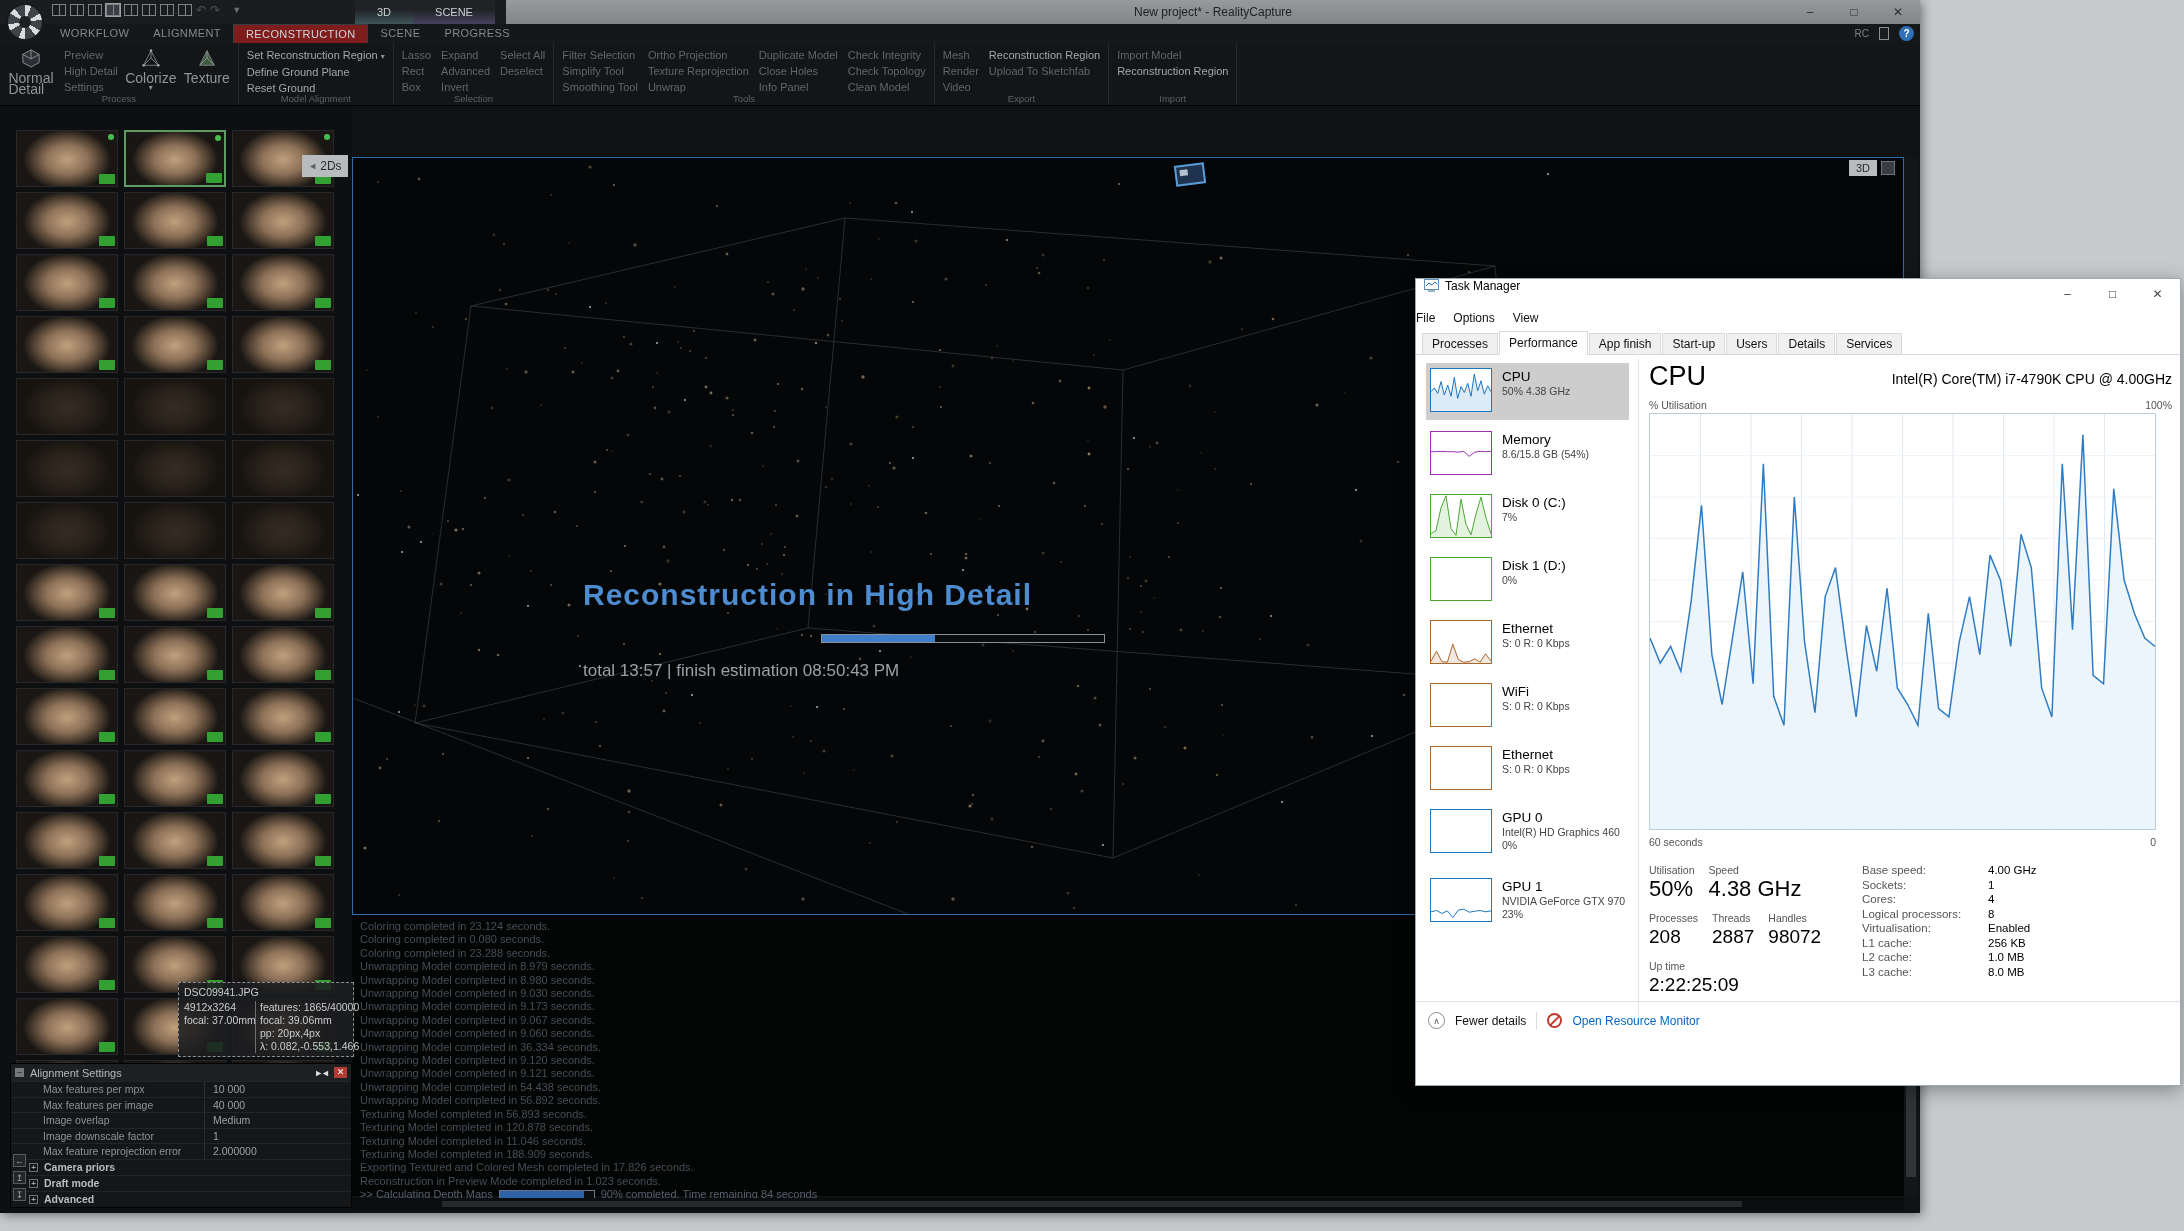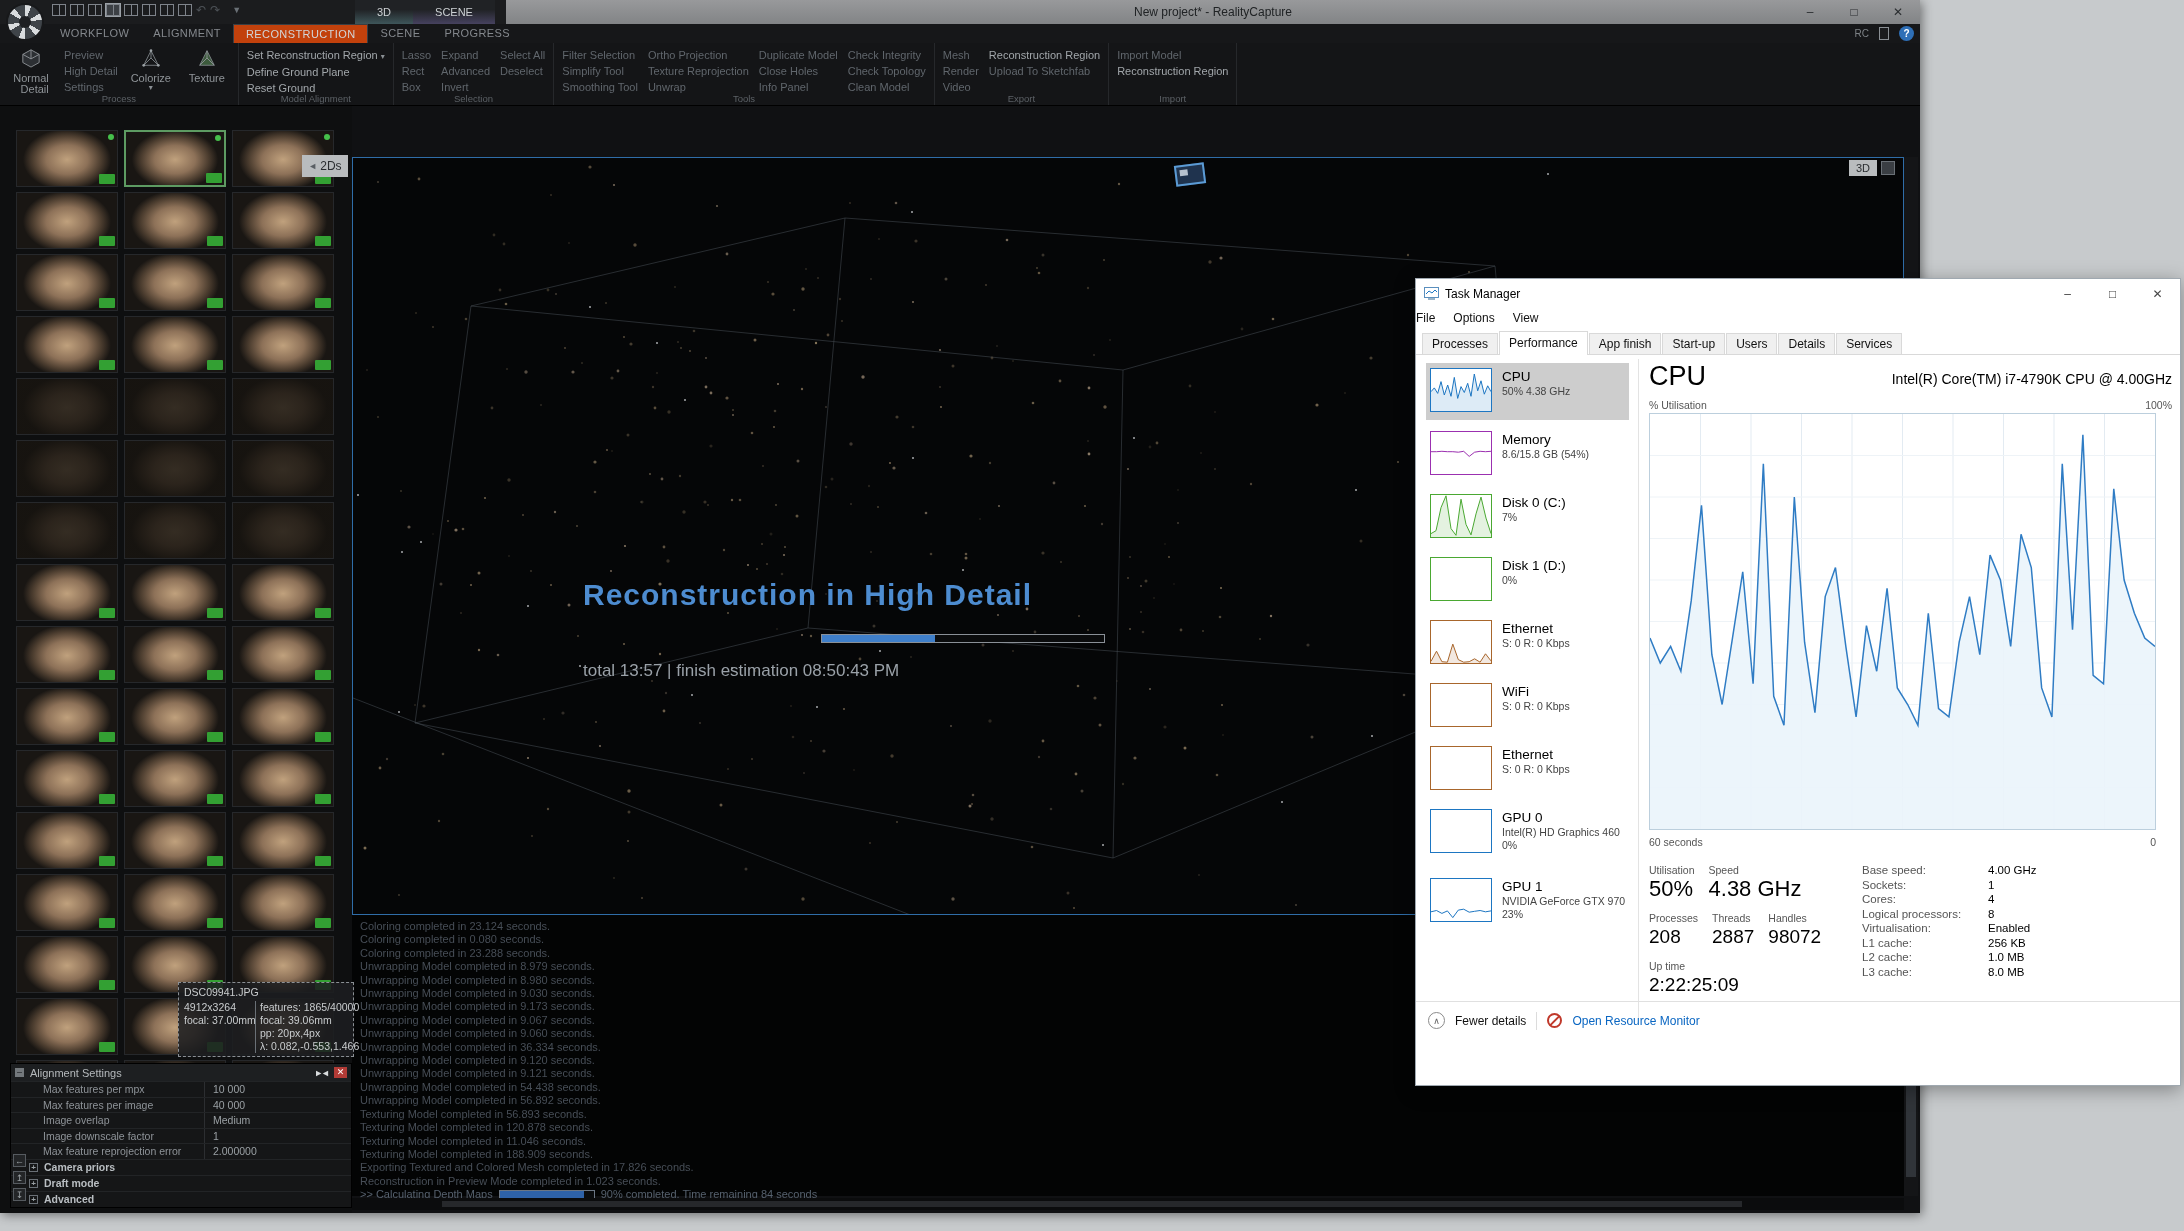--- a/index.html
+++ b/index.html
@@ -22,36 +22,36 @@
   .ftab{height:24px;padding:0 22px;display:flex;align-items:center;font-size:11px;color:#cdd1d4;}
   .ftab.f3d{background:linear-gradient(#202225 40%,#3e565a);}
   .ftab.fscene{background:linear-gradient(#202225 40%,#46425f);}
   .band{position:absolute;left:506px;top:0;width:1414px;height:24px;background:linear-gradient(#98999b,#828486);
         display:flex;align-items:center;justify-content:center;font-size:12px;color:#202325;}
   .wbtns{position:absolute;right:0;top:0;height:24px;display:flex;z-index:5;}
   .wbtn{width:44px;height:24px;display:flex;align-items:center;justify-content:center;color:#2a2d30;font-size:12px;}
   
   .trow{position:absolute;left:0;top:24px;width:1920px;height:19px;background:#161719;display:flex;align-items:flex-end;}
   .rtab{font-size:11px;color:#84888d;padding:3px 12px;letter-spacing:.4px;}
-  .rtab.active{background:#c2410c;border:1px solid #3a3e43;border-bottom:none;color:#d2d5d8;}
+  .rtab.active{background:#7f1d1d;border:1px solid #3a3e43;border-bottom:none;color:#d2d5d8;}
   .trow-right{position:absolute;right:6px;top:26px;display:flex;gap:10px;align-items:center;z-index:4;}
   .rc-mini{font-size:10px;color:#7d8286;}
   .doc-ic{width:10px;height:13px;border:1px solid #8a8f94;background:#1b1c1e;}
   .help-ic{width:15px;height:15px;border-radius:50%;background:#2e6fb7;color:#fff;font-size:10px;font-weight:bold;
            display:flex;align-items:center;justify-content:center;}
   
   .ribbon{position:absolute;left:0;top:43px;width:1920px;height:63px;background:#141517;display:flex;border-bottom:1px solid #000;}
   .rgroup{position:relative;border-right:1px solid #26282b;padding:4px 8px 14px 8px;display:flex;gap:10px;}
   .rg-label{position:absolute;left:0;bottom:1px;width:100%;text-align:center;font-size:9.5px;color:#5c6166;}
   .rcol{display:flex;flex-direction:column;justify-content:flex-start;gap:3px;padding-top:2px;}
   .ritem{font-size:11px;color:#60666c;white-space:nowrap;line-height:13px;}
   .ritem.bright{color:#a2a7ab;}
   .ritem .arr2{font-size:8px;color:#8a8f94;}
   .rbig{display:flex;flex-direction:column;align-items:center;width:46px;gap:1px;padding-top:1px;}
-  .rbig .lbl{font-size:11px;color:#8f9498;text-align:right;line-height:11px;white-space:pre-line;}
+  .rbig .lbl{font-size:14px;color:#8f9498;text-align:left;line-height:11px;white-space:pre-line;}
   .rbig .arr{font-size:8px;color:#8a8f94;line-height:6px;}
   
   .thumbs{position:absolute;left:0;top:106px;width:352px;height:1107px;background:#0e0f10;overflow:hidden;}
   .thumb{position:absolute;width:102px;height:57px;background:#16130f;border:1px solid #26282b;overflow:hidden;}
   .thumb .statue{position:absolute;inset:0;background:
      radial-gradient(55% 70% at 50% 52%, #c0a17d 0%, #8d7158 38%, #4c3d2f 62%, #191613 80%);}
   .thumb.dim .statue{opacity:.18;}
   .thumb.sel{border:2px solid #5d9b62;}
   .tbadge{position:absolute;right:2px;bottom:2px;width:16px;height:10px;background:#33a033;border-radius:1px;}
   .tdot{position:absolute;right:3px;top:3px;width:6px;height:6px;border-radius:50%;background:#46c04b;}
@@ -101,21 +101,21 @@
        color:#c9ccce;font-size:10.5px;padding:3px 5px;}
   .tip .fn{margin-bottom:2px;}
   .tip .cols{display:flex;}
   .tip .c1{width:72px;border-right:1px solid #6a7076;padding-right:3px;}
   .tip .c2{padding-left:4px;}
   .tip div{line-height:13px;white-space:nowrap;}
 
   
   .tm{position:absolute;left:1415px;top:278px;width:766px;height:808px;background:#fff;border:1px solid #9fa8b0;
       box-shadow:0 4px 18px rgba(0,0,0,.35);font-size:12px;color:#000;}
-  .tm-tbar{position:relative;height:30px;display:flex;align-items:center;padding-left:8px;gap:6px;}
+  .tm-tbar{position:relative;height:30px;display:flex;align-items:flex-start;padding-left:8px;gap:6px;}
   .tm-title{font-size:12px;}
   .tm-btns{position:absolute;right:0;top:0;display:flex;}
   .tm-btn{width:45px;height:29px;display:flex;align-items:center;justify-content:center;color:#444;font-size:12px;}
   .tm-menu{display:flex;gap:18px;padding:2px 10px 6px 0;}
   .tm-menu span{font-size:12px;color:#111;}
   .tm-tabs{display:flex;align-items:flex-end;padding:0 6px;border-bottom:1px solid #d9d9d9;height:24px;}
   .tm-tab{padding:3px 9px;font-size:12px;color:#111;background:#f0f0f0;border:1px solid #d9d9d9;border-bottom:none;margin-right:1px;height:21px;}
   .tm-tab.sel{background:#fff;height:24px;position:relative;top:1px;padding-top:4px;}
   .tm-body{position:absolute;left:0;top:80px;width:766px;height:680px;}
   .tm-side{position:absolute;left:10px;top:4px;width:203px;}

